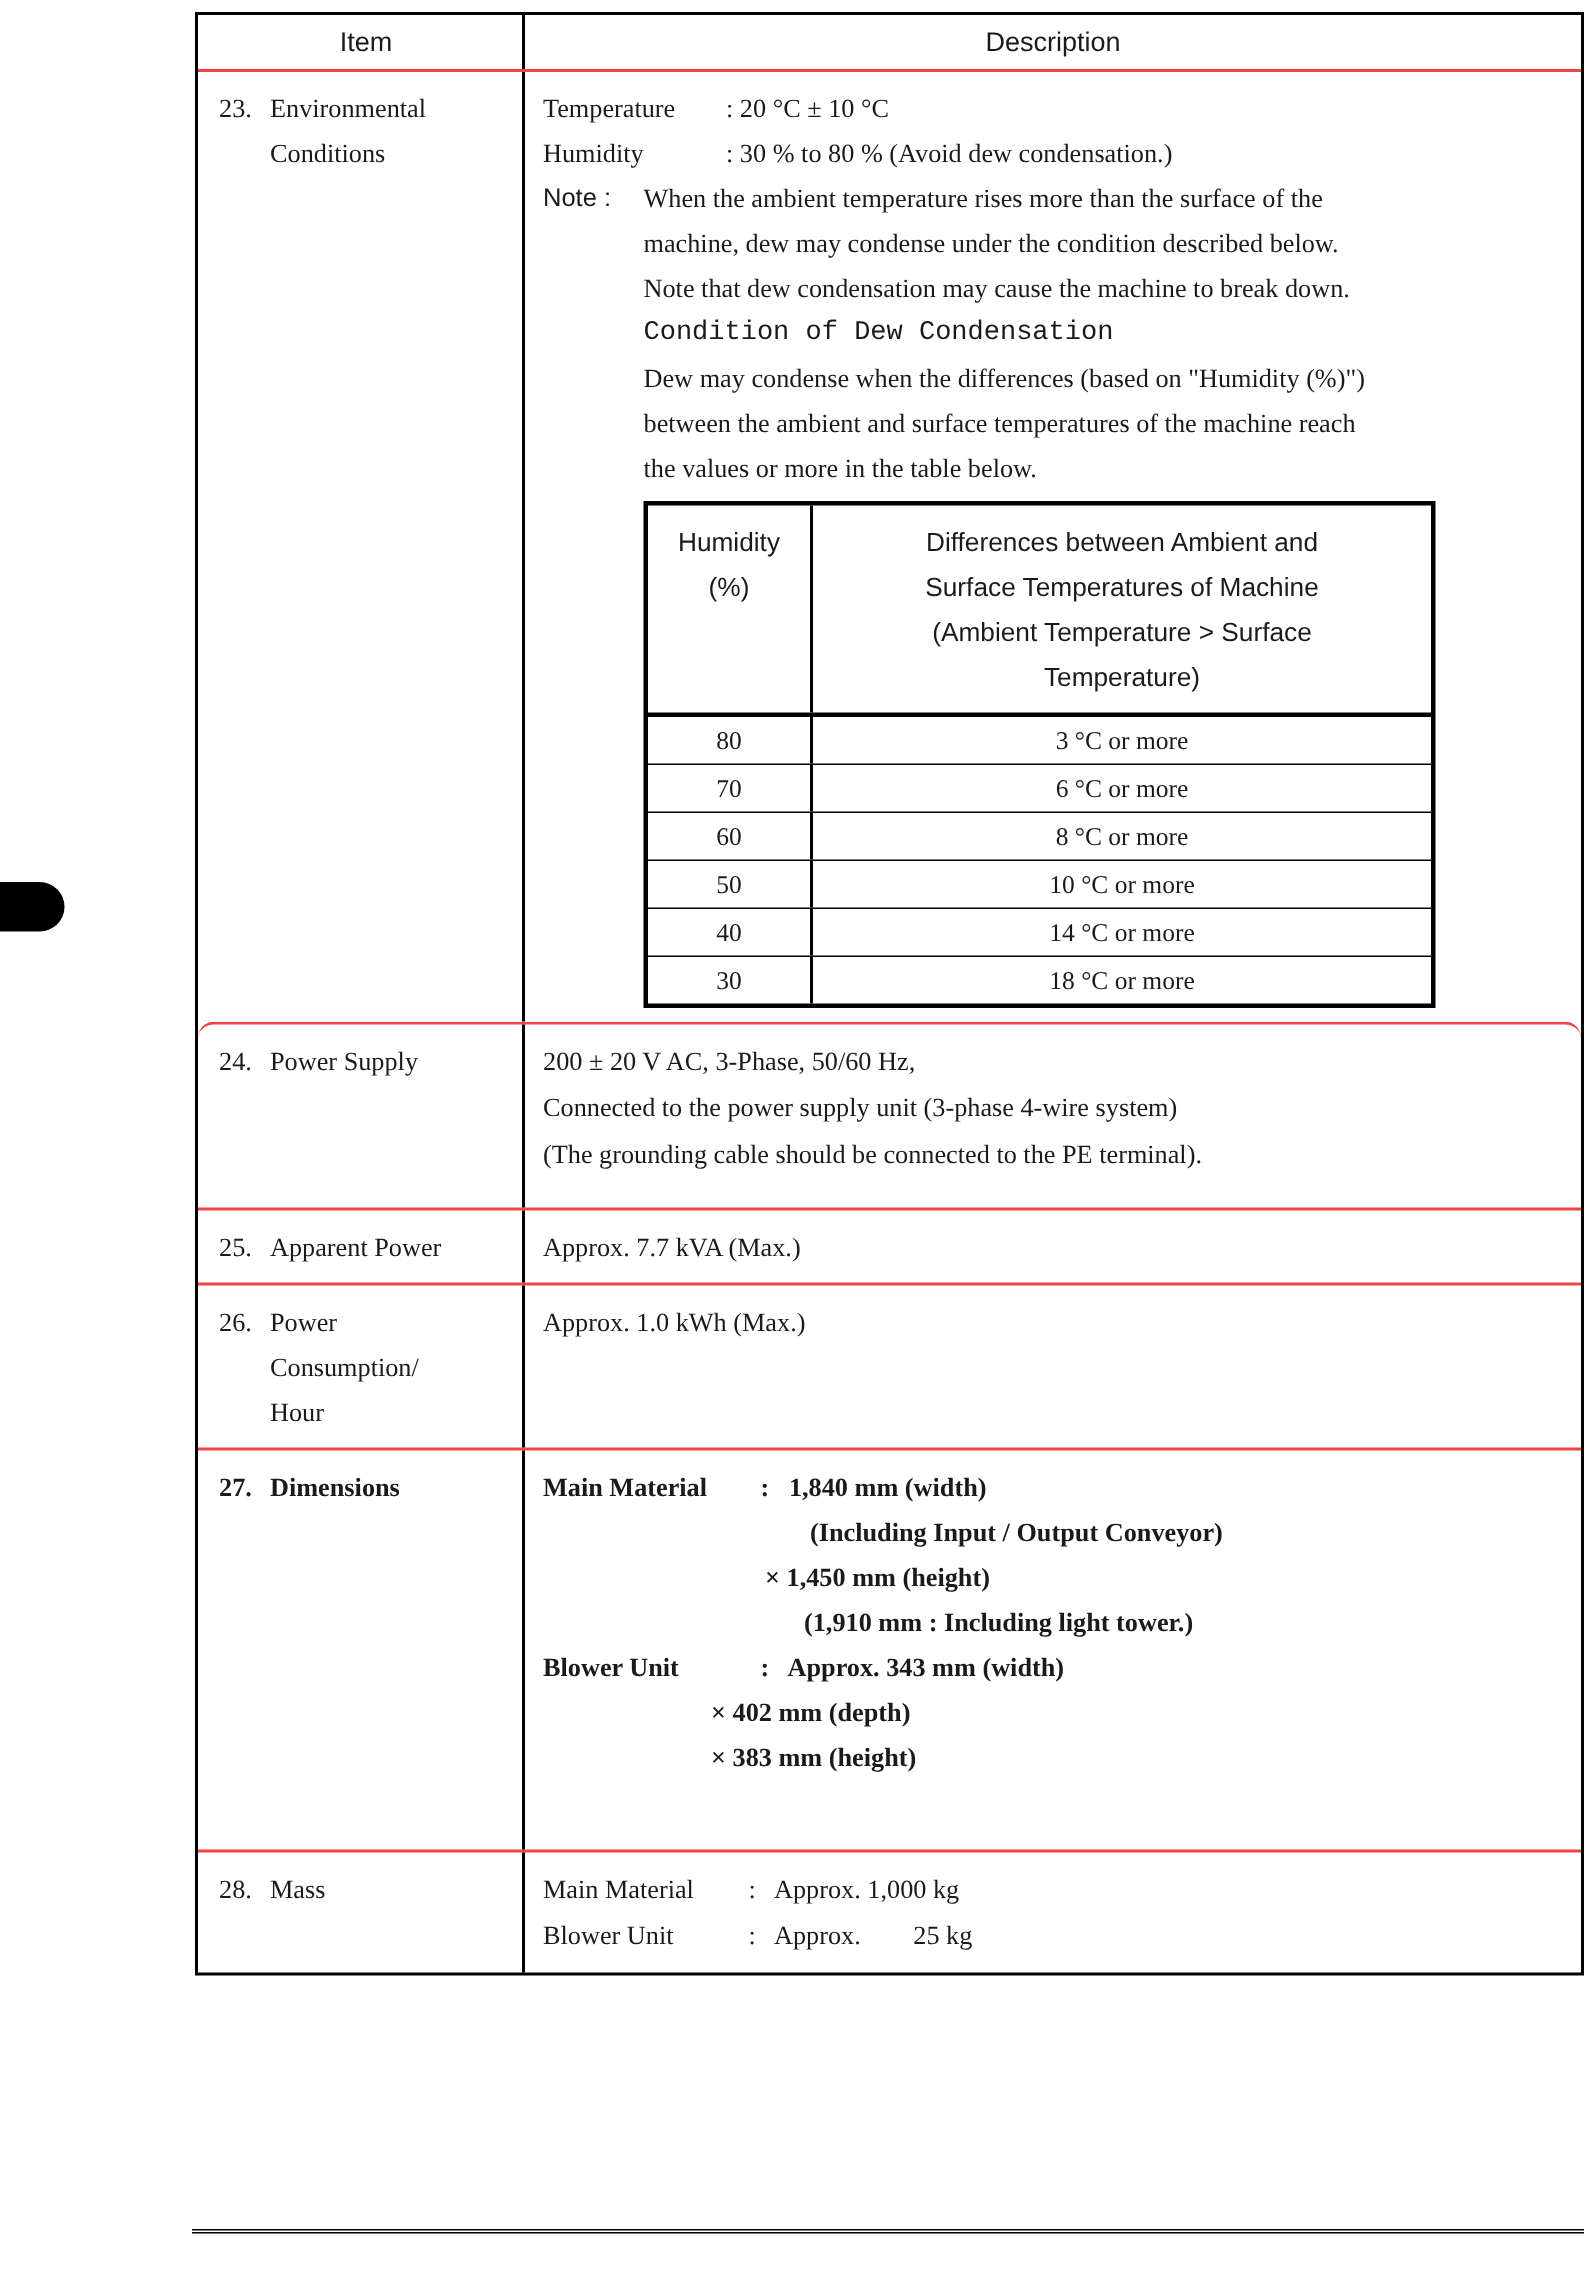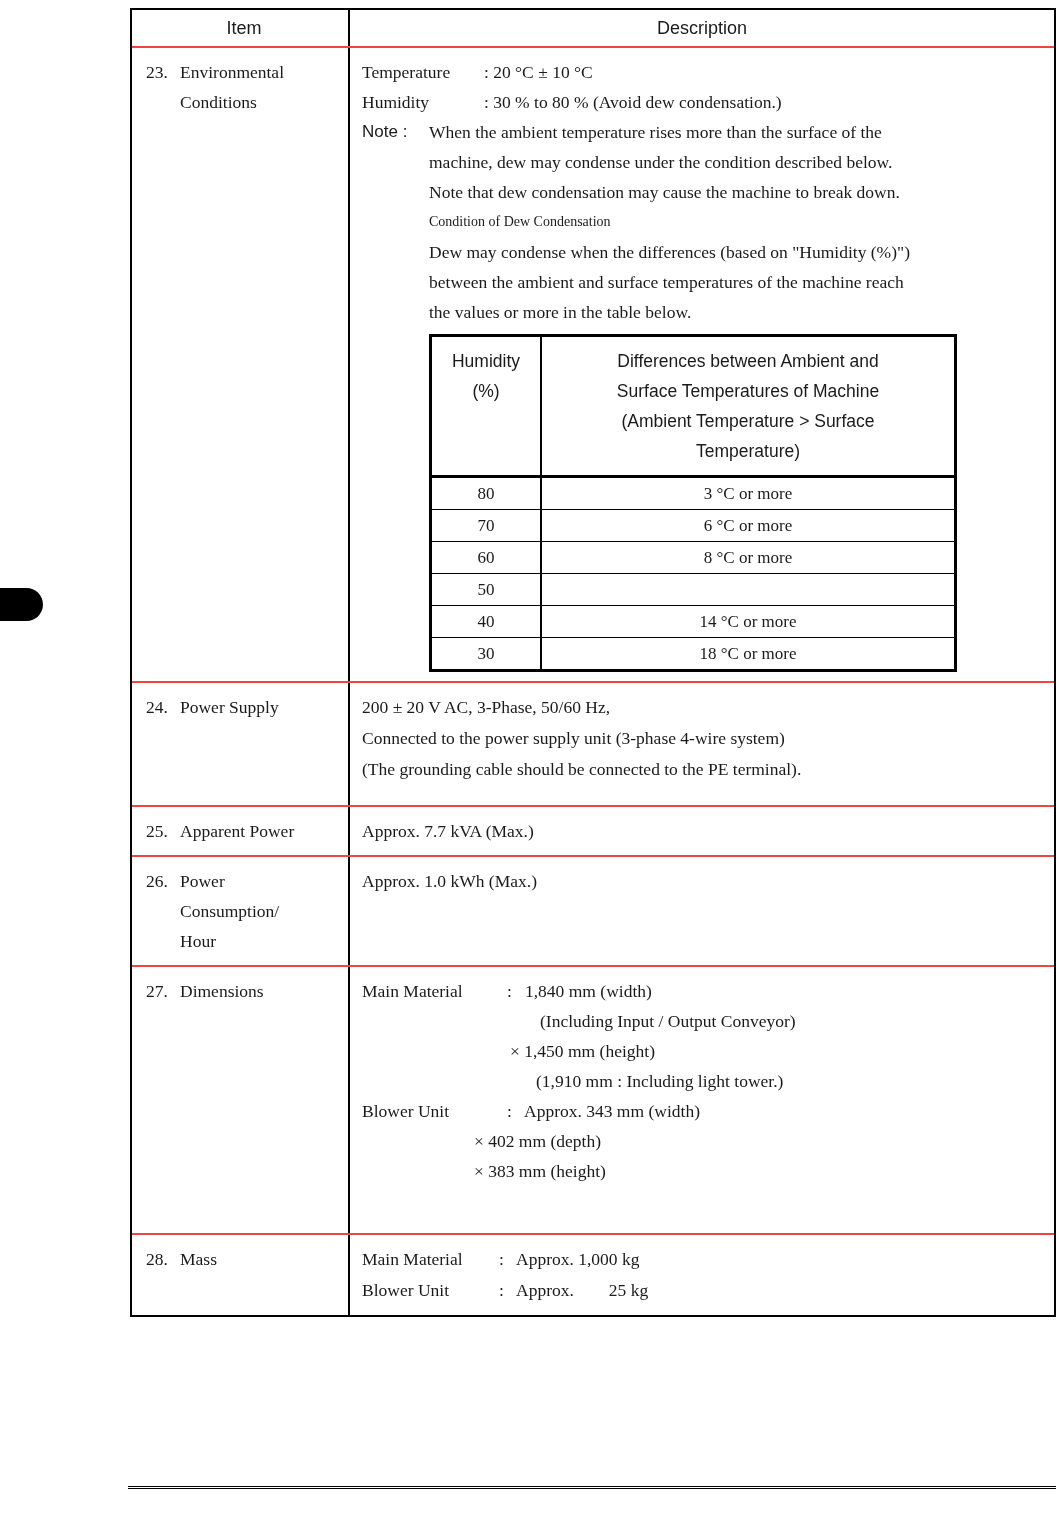--- a/index.html
+++ b/index.html
@@ -20,44 +20,44 @@
   .row:first-child { border-top:none; }
   .cell { font-size:17.5px; line-height:30px; }
   .item-col { width:218px; border-right:2px solid #000; padding:9px 6px 9px 14px; flex:none; }
   .desc-col { flex:1; padding:9px 12px 9px 12px; }
   .header-row { min-height:33px; }
   .header-row .cell {
     display:flex; align-items:center; justify-content:center;
     font-family:"Liberation Sans", sans-serif; font-size:18px; padding-top:3px; padding-bottom:3px;
   }
   .r23 { min-height:630px; }
-  .r24 { min-height:124px; }
+  .r24 { min-height:124px;border-radius:11px; }
   .r25 { min-height:38px; }
   .r26 { min-height:94px; }
-  .r27 { min-height:268px; }
+  .r27 { min-height:268px;font-weight:bold; }
   .r28 { min-height:70px; }
 
   .item-entry { display:flex; }
   .item-no { width:34px; flex:none; }
   .item-text-lines { display:block; }
   .item-text-lines span { display:block; }
 
   .kv-line { display:flex; }
   .kv-label { width:122px; flex:none; }
   .kv-value, .dim-value, .mass-value, .plain-line { white-space:pre-wrap; }
 
   .note-row { display:flex; }
   .note-label {
     width:67px; flex:none;
     font-family:"Liberation Sans", sans-serif; font-size:17px;
   }
   .note-text span { display:block; }
 
   .indent-block { margin-left:67px; }
-  .cond-heading { font-family:Liberation Serif, serif; font-size:14px; }
+  .cond-heading { font-family:Liberation Mono, monospace; font-size:18px; }
   .intro-text span { display:block; }
 
   .cond-table {
     margin-left:67px; margin-top:7px; width:528px;
     border:3px solid #000; font-family:"Liberation Sans", sans-serif;
   }
   .cond-head { display:flex; border-bottom:3px solid #000; }
   .cond-head-humidity {
     width:110px; flex:none; border-right:2px solid #000;
     text-align:center; padding-top:9px; font-size:17.5px; line-height:30px;
@@ -158,20 +158,21 @@
           <div class="cond-row">
             <div class="cond-cell-h">70</div>
             <div class="cond-cell-d">6 °C or more</div>
           </div>
           <div class="cond-row">
             <div class="cond-cell-h">60</div>
             <div class="cond-cell-d">8 °C or more</div>
           </div>
           <div class="cond-row">
             <div class="cond-cell-h">50</div>
+            <div class="cond-cell-d">10 °C or more</div>
           </div>
           <div class="cond-row">
             <div class="cond-cell-h">40</div>
             <div class="cond-cell-d">14 °C or more</div>
           </div>
           <div class="cond-row">
             <div class="cond-cell-h">30</div>
             <div class="cond-cell-d">18 °C or more</div>
           </div>
         </div>

